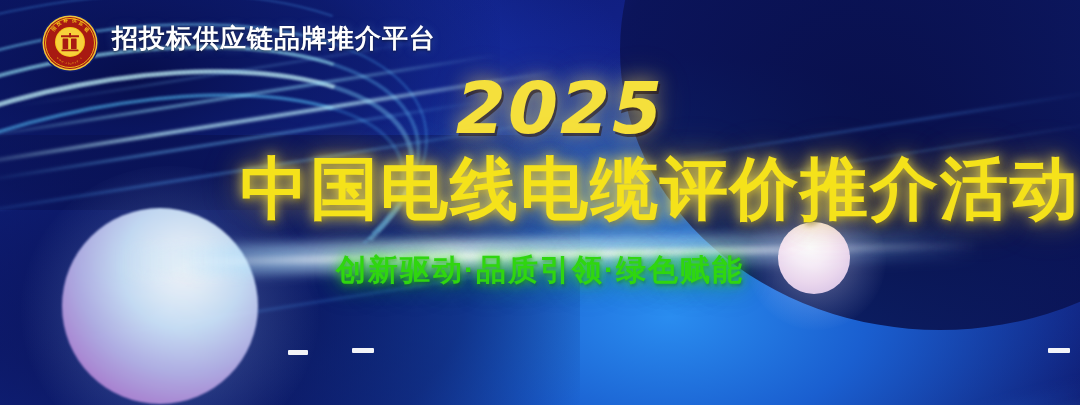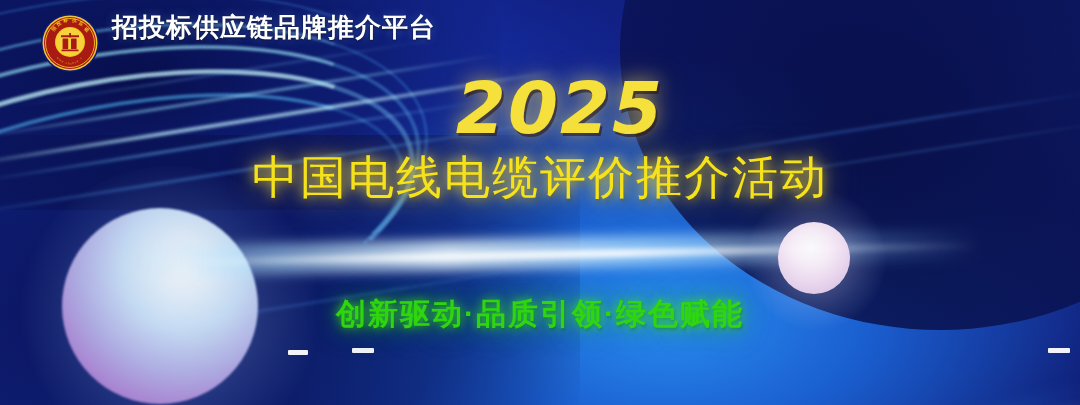--- a/index.html
+++ b/index.html
@@ -159,21 +159,21 @@
   }
   .logo-wrap {
     position: absolute;
     left: 40px; top: 13px;
     width: 60px; height: 60px;
   }
   .logo-svg { display: block; }
 
   .platform-name {
     position: absolute;
-    left: 112px; top: 10px;
+    left: 112px; top: 21px;
     font-size: 26px;
     font-weight: bold;
     color: #ffffff;
     letter-spacing: 1px;
     text-shadow: 0 1px 3px rgba(0,0,0,0.55), 0 0 10px rgba(120,180,255,0.35);
     white-space: nowrap;
   }
   .date-text {
     position: absolute;
     right: 22px; top: 30px;
@@ -201,23 +201,23 @@
       2px 3px 0 rgba(40,20,10,0.55),
       0 0 18px rgba(255,225,90,0.55),
       0 0 36px rgba(255,200,40,0.28);
     font-family: "DejaVu Sans", "Liberation Sans", sans-serif;
     margin-left: 20px;
   }
   .main-title {
     position: absolute;
     left: 0; top: 153px;
     width: 100%;
-    text-align: center;
-    font-size: 46px;
-    font-weight: normal;
+    text-align: right;
+    font-size: 68px;
+    font-weight: bold;
     color: #f5e21a;
     letter-spacing: 2px;
     line-height: 1.05;
     text-shadow:
       0 0 12px rgba(255,235,80,0.85),
       0 0 26px rgba(255,215,40,0.55),
       0 0 46px rgba(255,190,20,0.30),
       2px 3px 4px rgba(30,20,0,0.35);
     white-space: nowrap;
   }
@@ -229,21 +229,20 @@
     font-size: 30px;
     font-weight: bold;
     color: #2fd60f;
     letter-spacing: 2px;
     text-shadow:
       0 0 10px rgba(60,230,40,0.85),
       0 0 22px rgba(40,200,30,0.55),
       0 0 38px rgba(30,170,20,0.3),
       1px 2px 3px rgba(0,40,0,0.35);
     white-space: nowrap;
-    margin-top: 44px;
   }
   .footline {
     position: absolute;
     left: 0; top: 332px;
     width: 100%;
     text-align: center;
     font-size: 29px;
     font-weight: bold;
     color: #ffffff;
     letter-spacing: 10px;

